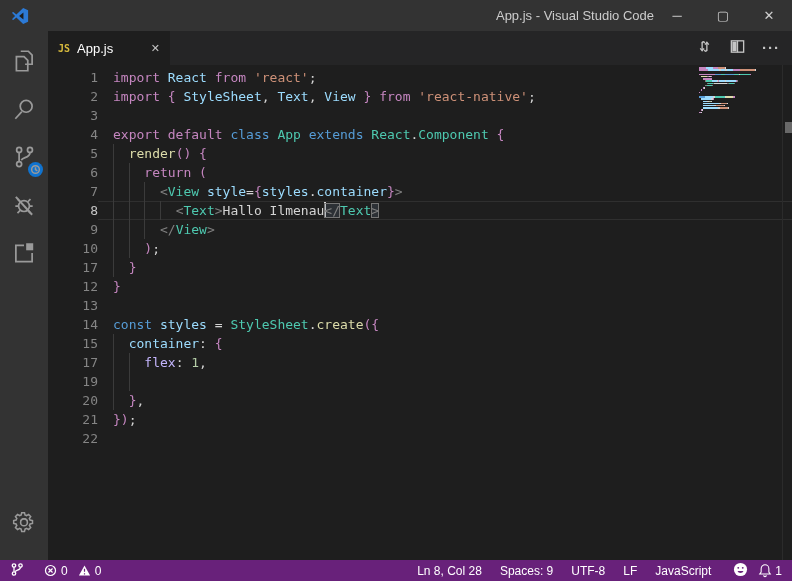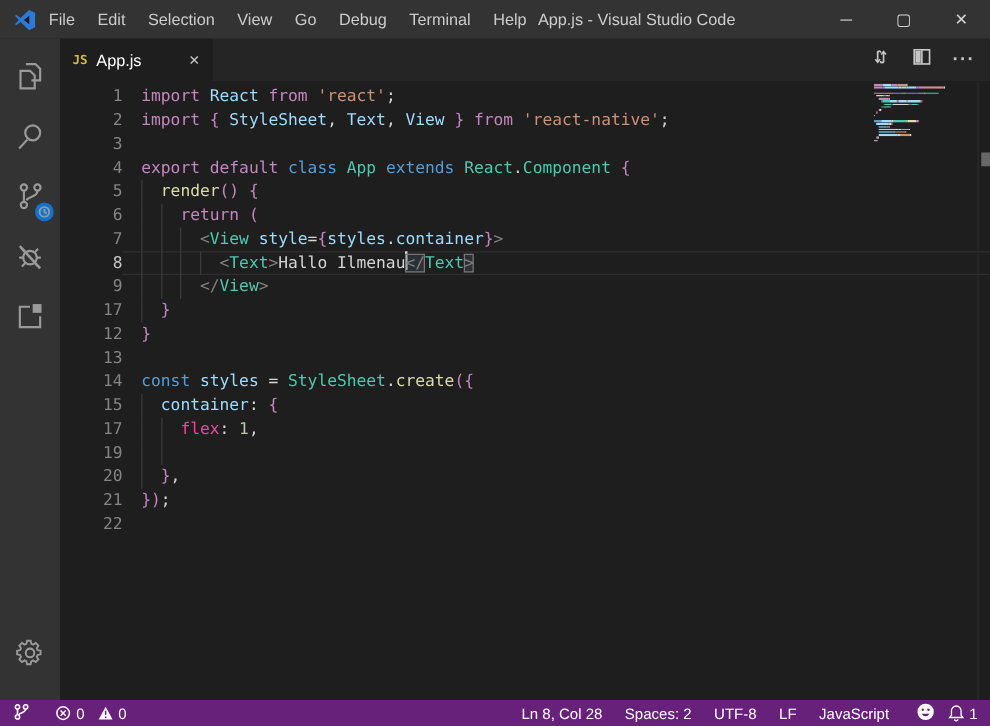--- a/index.html
+++ b/index.html
@@ -4,21 +4,21 @@
 <style>
   * { margin:0; padding:0; box-sizing:border-box; }
   html,body { width:792px; height:581px; overflow:hidden; }
   body { font-family:"Liberation Sans", sans-serif; background:#1e1e1e; color:#ccc; position:relative; }
 
   
   .titlebar { height:31px; background:#333333; display:flex; align-items:center; }
   .logo { width:30px; display:flex; justify-content:center; align-items:center; padding-left:10px; }
   .menubar { display:flex; align-items:center; }
   .menu-item { font-size:13px; color:#cccccc; padding:0 9px; line-height:31px; cursor:default; }
-  .win-title { flex:1; text-align:left; font-size:13px; color:#cccccc; white-space:nowrap; overflow:hidden; }
+  .win-title { flex:1; text-align:right; font-size:13px; color:#cccccc; white-space:nowrap; overflow:hidden; }
   .controls { display:flex; height:31px; }
   .ctrl { width:46px; height:31px; display:flex; align-items:center; justify-content:center; font-size:13px; color:#cfcfcf; }
 
   
   .main { display:flex; height:529px; }
 
   
   .activitybar { width:48px; background:#333333; display:flex; flex-direction:column; align-items:center; padding-top:6px; }
   .act-cell { width:48px; height:48px; display:flex; align-items:center; justify-content:center; position:relative; }
   .act-cell svg { stroke:#9a9a9a; fill:none; stroke-width:1.6; }
@@ -68,30 +68,20 @@
 </head>
 <body>
 
 <div class="titlebar">
   <div class="logo">
     <svg width="18" height="18" viewBox="0 0 20 20">
       <path d="M13.5 1 L6 8.2 L2.5 5.5 L1 6.3 L4.5 10 L1 13.7 L2.5 14.5 L6 11.8 L13.5 19 L19 16.5 L19 3.5 Z" fill="#2c7ad6"></path>
       <path d="M13.8 6.2 L9 10 L13.8 13.8 Z" fill="#1e1e1e"></path>
     </svg>
   </div>
-  <div class="menubar">
-      <span class="menu-item">File</span>
-      <span class="menu-item">Edit</span>
-      <span class="menu-item">Selection</span>
-      <span class="menu-item">View</span>
-      <span class="menu-item">Go</span>
-      <span class="menu-item">Debug</span>
-      <span class="menu-item">Terminal</span>
-      <span class="menu-item">Help</span>
-    </div>
   <div class="win-title">App.js - Visual Studio Code</div>
   <div class="controls">
     <span class="ctrl">─</span>
     <span class="ctrl">▢</span>
     <span class="ctrl">✕</span>
   </div>
 </div>
 
 <div class="main">
 
@@ -205,20 +195,24 @@
           </div>
           <div class="line current">
             <span class="gutter">8</span>
             <span class="codecell"><i class="guide" style="left: calc(0ch + 15px);"></i><i class="guide" style="left: calc(2ch + 15px);"></i><i class="guide" style="left: calc(4ch + 15px);"></i><i class="guide" style="left: calc(6ch + 15px);"></i><span>        <span style="color: rgb(128, 128, 128);">&lt;</span><span style="color: rgb(78, 201, 176);">Text</span><span style="color: rgb(128, 128, 128);">&gt;</span><span style="color: rgb(212, 212, 212);">Hallo Ilmenau</span><span class="cursor"></span><span class="match-box" style="color: rgb(128, 128, 128);">&lt;/</span><span style="color: rgb(78, 201, 176);">Text</span><span class="match-box" style="color: rgb(128, 128, 128);">&gt;</span></span></span>
           </div>
           <div class="line">
             <span class="gutter">9</span>
             <span class="codecell"><i class="guide" style="left: calc(0ch + 15px);"></i><i class="guide" style="left: calc(2ch + 15px);"></i><i class="guide" style="left: calc(4ch + 15px);"></i><span>      <span style="color: rgb(128, 128, 128);">&lt;/</span><span style="color: rgb(78, 201, 176);">View</span><span style="color: rgb(128, 128, 128);">&gt;</span></span></span>
           </div>
           <div class="line">
+            <span class="gutter">10</span>
+            <span class="codecell"><i class="guide" style="left: calc(0ch + 15px);"></i><i class="guide" style="left: calc(2ch + 15px);"></i><span>    <span style="color: rgb(197, 134, 192);">)</span><span style="color: rgb(212, 212, 212);">;</span></span></span>
+          </div>
+          <div class="line">
             <span class="gutter">17</span>
             <span class="codecell"><i class="guide" style="left: calc(0ch + 15px);"></i><span>  <span style="color: rgb(197, 134, 192);">}</span></span></span>
           </div>
           <div class="line">
             <span class="gutter">12</span>
             <span class="codecell"><span><span style="color: rgb(197, 134, 192);">}</span></span></span>
           </div>
           <div class="line">
             <span class="gutter">13</span>
             <span class="codecell"><span></span></span>
@@ -226,21 +220,21 @@
           <div class="line">
             <span class="gutter">14</span>
             <span class="codecell"><span><span style="color: rgb(86, 156, 214);">const </span><span style="color: rgb(156, 220, 254);">styles </span><span style="color: rgb(212, 212, 212);">= </span><span style="color: rgb(78, 201, 176);">StyleSheet</span><span style="color: rgb(212, 212, 212);">.</span><span style="color: rgb(220, 220, 170);">create</span><span style="color: rgb(197, 134, 192);">({</span></span></span>
           </div>
           <div class="line">
             <span class="gutter">15</span>
             <span class="codecell"><i class="guide" style="left: calc(0ch + 15px);"></i><span>  <span style="color: rgb(156, 220, 254);">container</span><span style="color: rgb(212, 212, 212);">: </span><span style="color: rgb(197, 134, 192);">{</span></span></span>
           </div>
           <div class="line">
             <span class="gutter">17</span>
-            <span class="codecell"><i class="guide" style="left: calc(0ch + 15px);"></i><i class="guide" style="left: calc(2ch + 15px);"></i><span>    <span style="color: #ec4899;">flex</span><span style="color: rgb(212, 212, 212);">: </span><span style="color: rgb(181, 206, 168);">1</span><span style="color: rgb(212, 212, 212);">,</span></span></span>
+            <span class="codecell"><i class="guide" style="left: calc(0ch + 15px);"></i><i class="guide" style="left: calc(2ch + 15px);"></i><span>    <span style="color: #c4b5fd;">flex</span><span style="color: rgb(212, 212, 212);">: </span><span style="color: rgb(181, 206, 168);">1</span><span style="color: rgb(212, 212, 212);">,</span></span></span>
           </div>
           <div class="line">
             <span class="gutter">19</span>
             <span class="codecell"><i class="guide" style="left: calc(0ch + 15px);"></i><i class="guide" style="left: calc(2ch + 15px);"></i></span>
           </div>
           <div class="line">
             <span class="gutter">20</span>
             <span class="codecell"><i class="guide" style="left: calc(0ch + 15px);"></i><span>  <span style="color: rgb(197, 134, 192);">}</span><span style="color: rgb(212, 212, 212);">,</span></span></span>
           </div>
           <div class="line">
@@ -303,21 +297,21 @@
       <svg width="13" height="13" viewBox="0 0 14 14" style="margin-left:6px">
         <path d="M7 1.5 L13 12.5 H1 Z" fill="#ffffff"></path>
         <path d="M7 5 v3.4 M7 10 v1.4" stroke="#68217A" stroke-width="1.3"></path>
       </svg>
       <span>0</span>
     </div>
   </div>
   <div class="sb-right">
     <span class="sb-right" style="gap:18px; margin-left:0">
         <span class="sb-item">Ln 8, Col 28</span>
-        <span class="sb-item">Spaces: 2</span>
+        <span class="sb-item">Spaces: 9</span>
         <span class="sb-item">UTF-8</span>
         <span class="sb-item">LF</span>
         <span class="sb-item">JavaScript</span>
       </span>
     <span class="sb-icons">
       <span>
         <svg width="15" height="15" viewBox="0 0 16 16">
           <circle cx="8" cy="8" r="7" fill="#ffffff"></circle>
           <circle cx="5.6" cy="6.2" r="1" fill="#68217A"></circle>
           <circle cx="10.4" cy="6.2" r="1" fill="#68217A"></circle>

